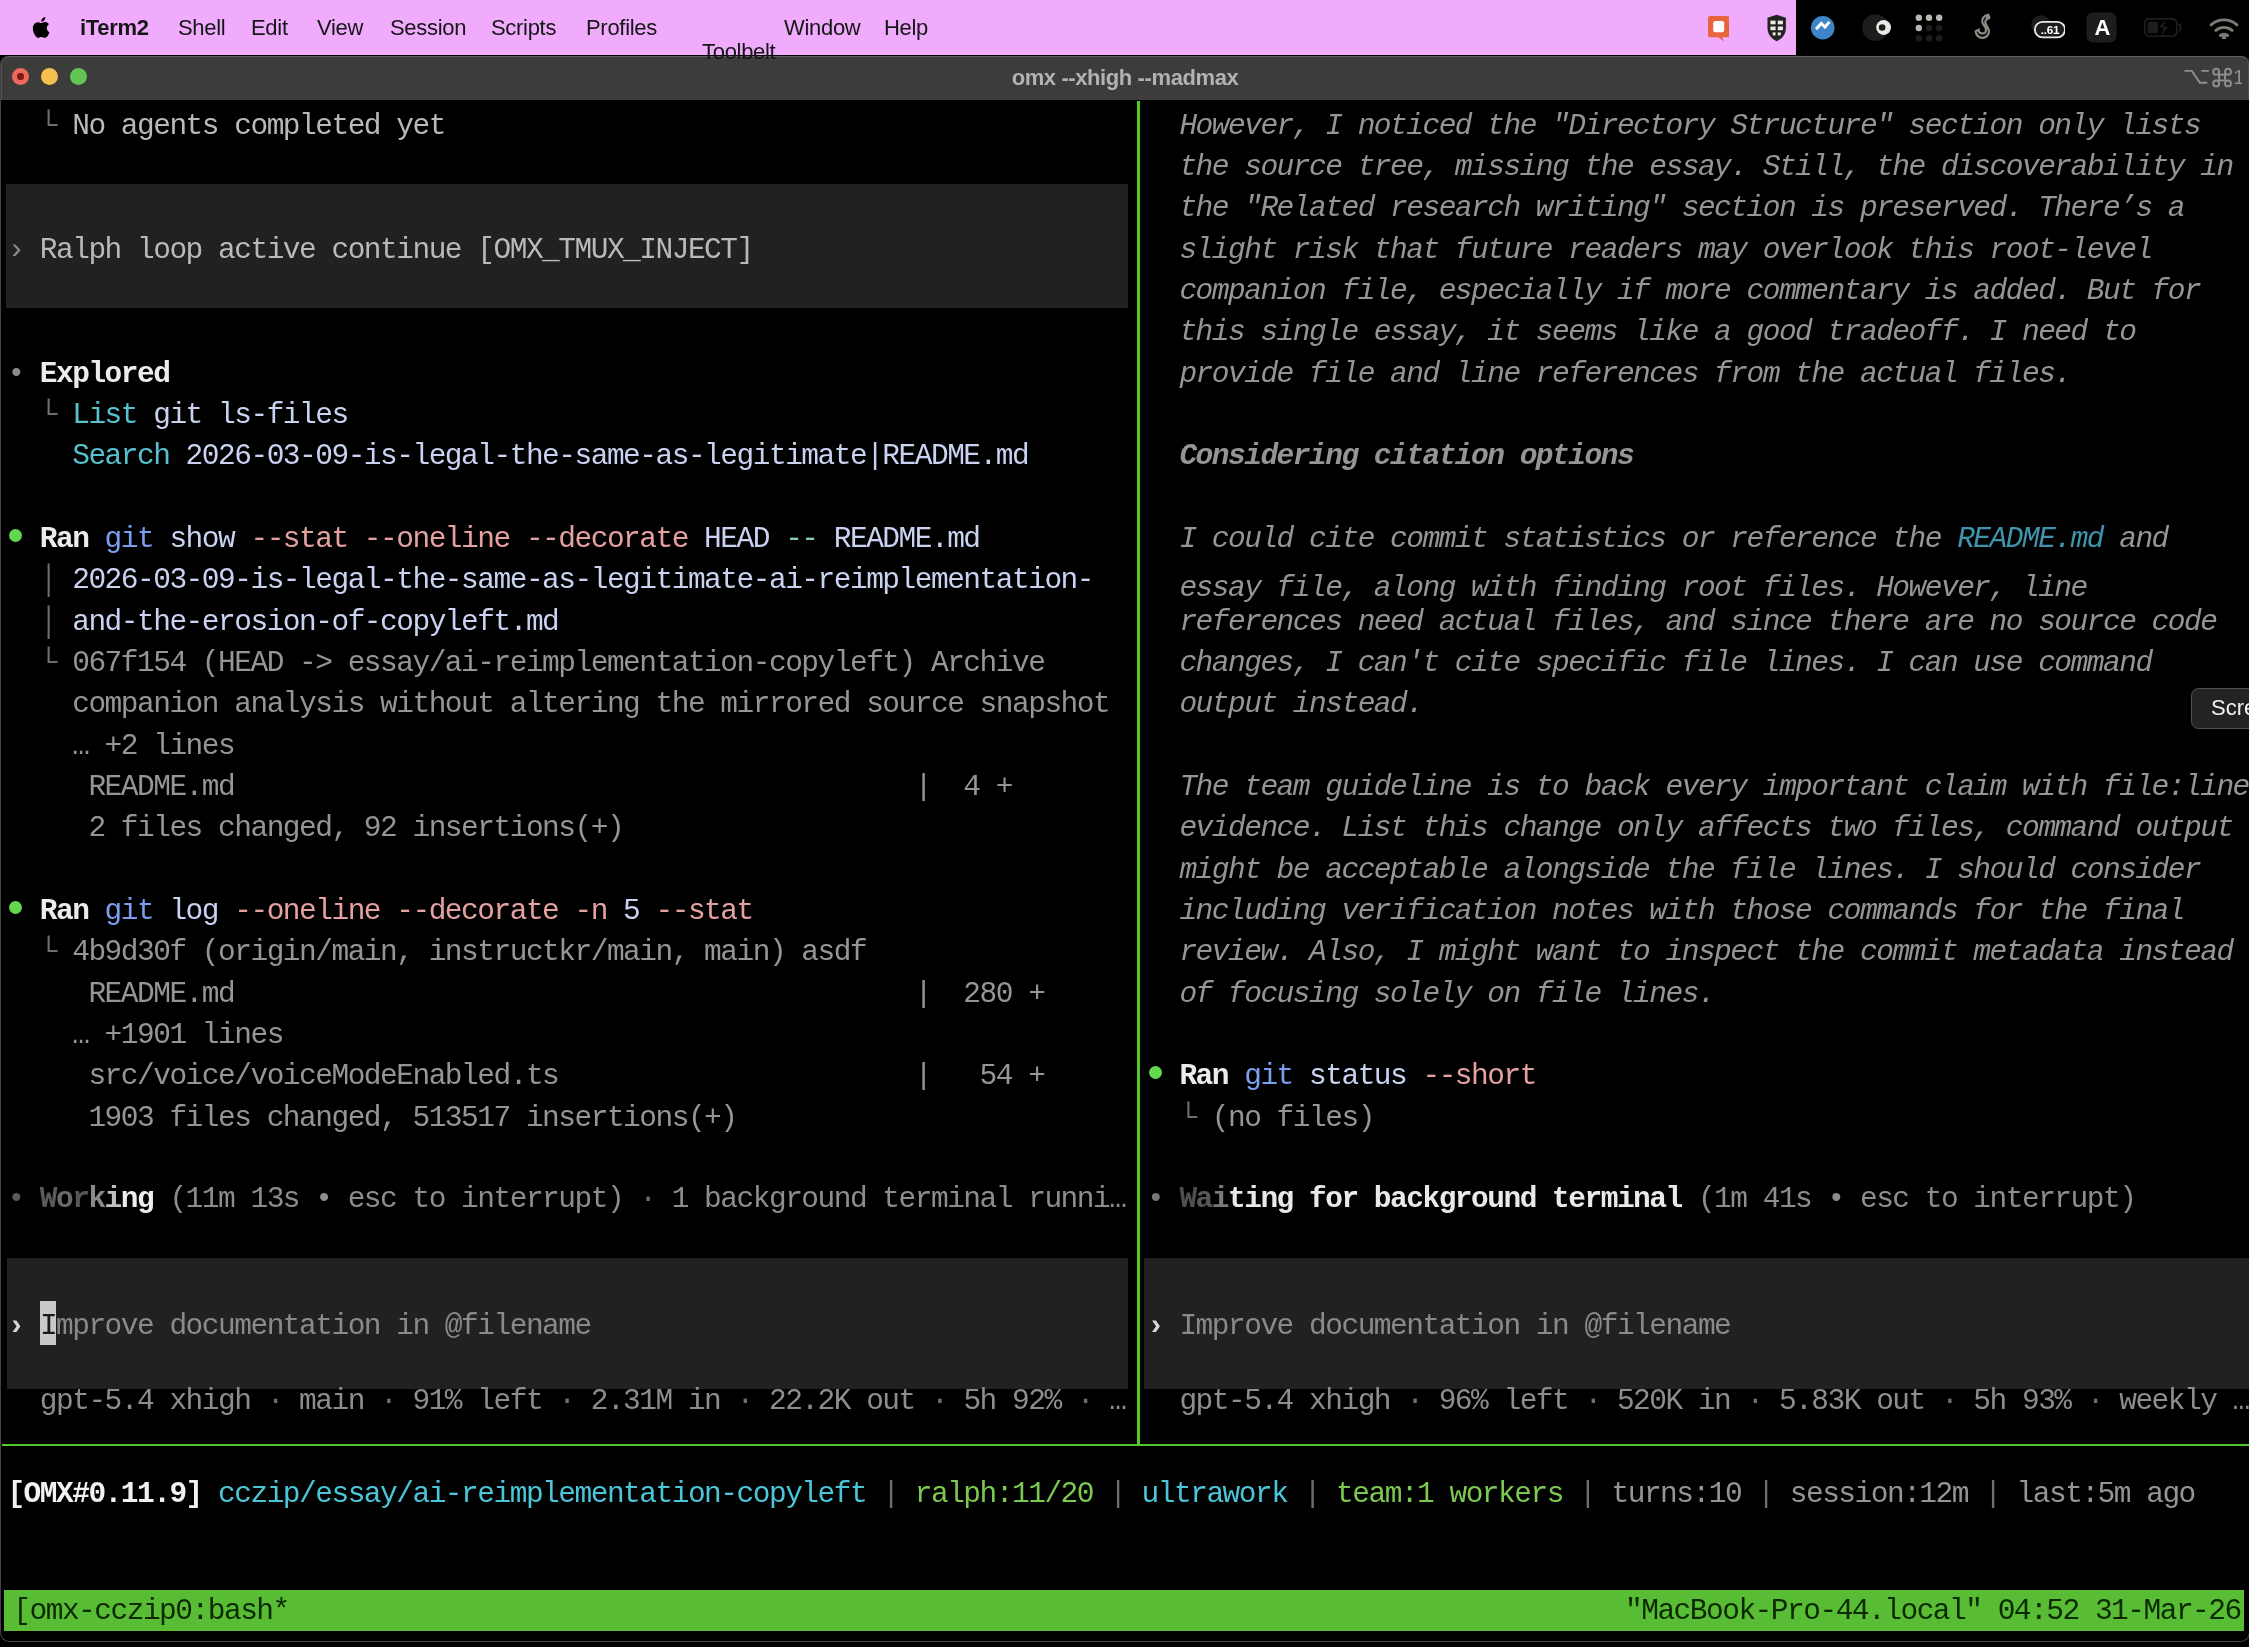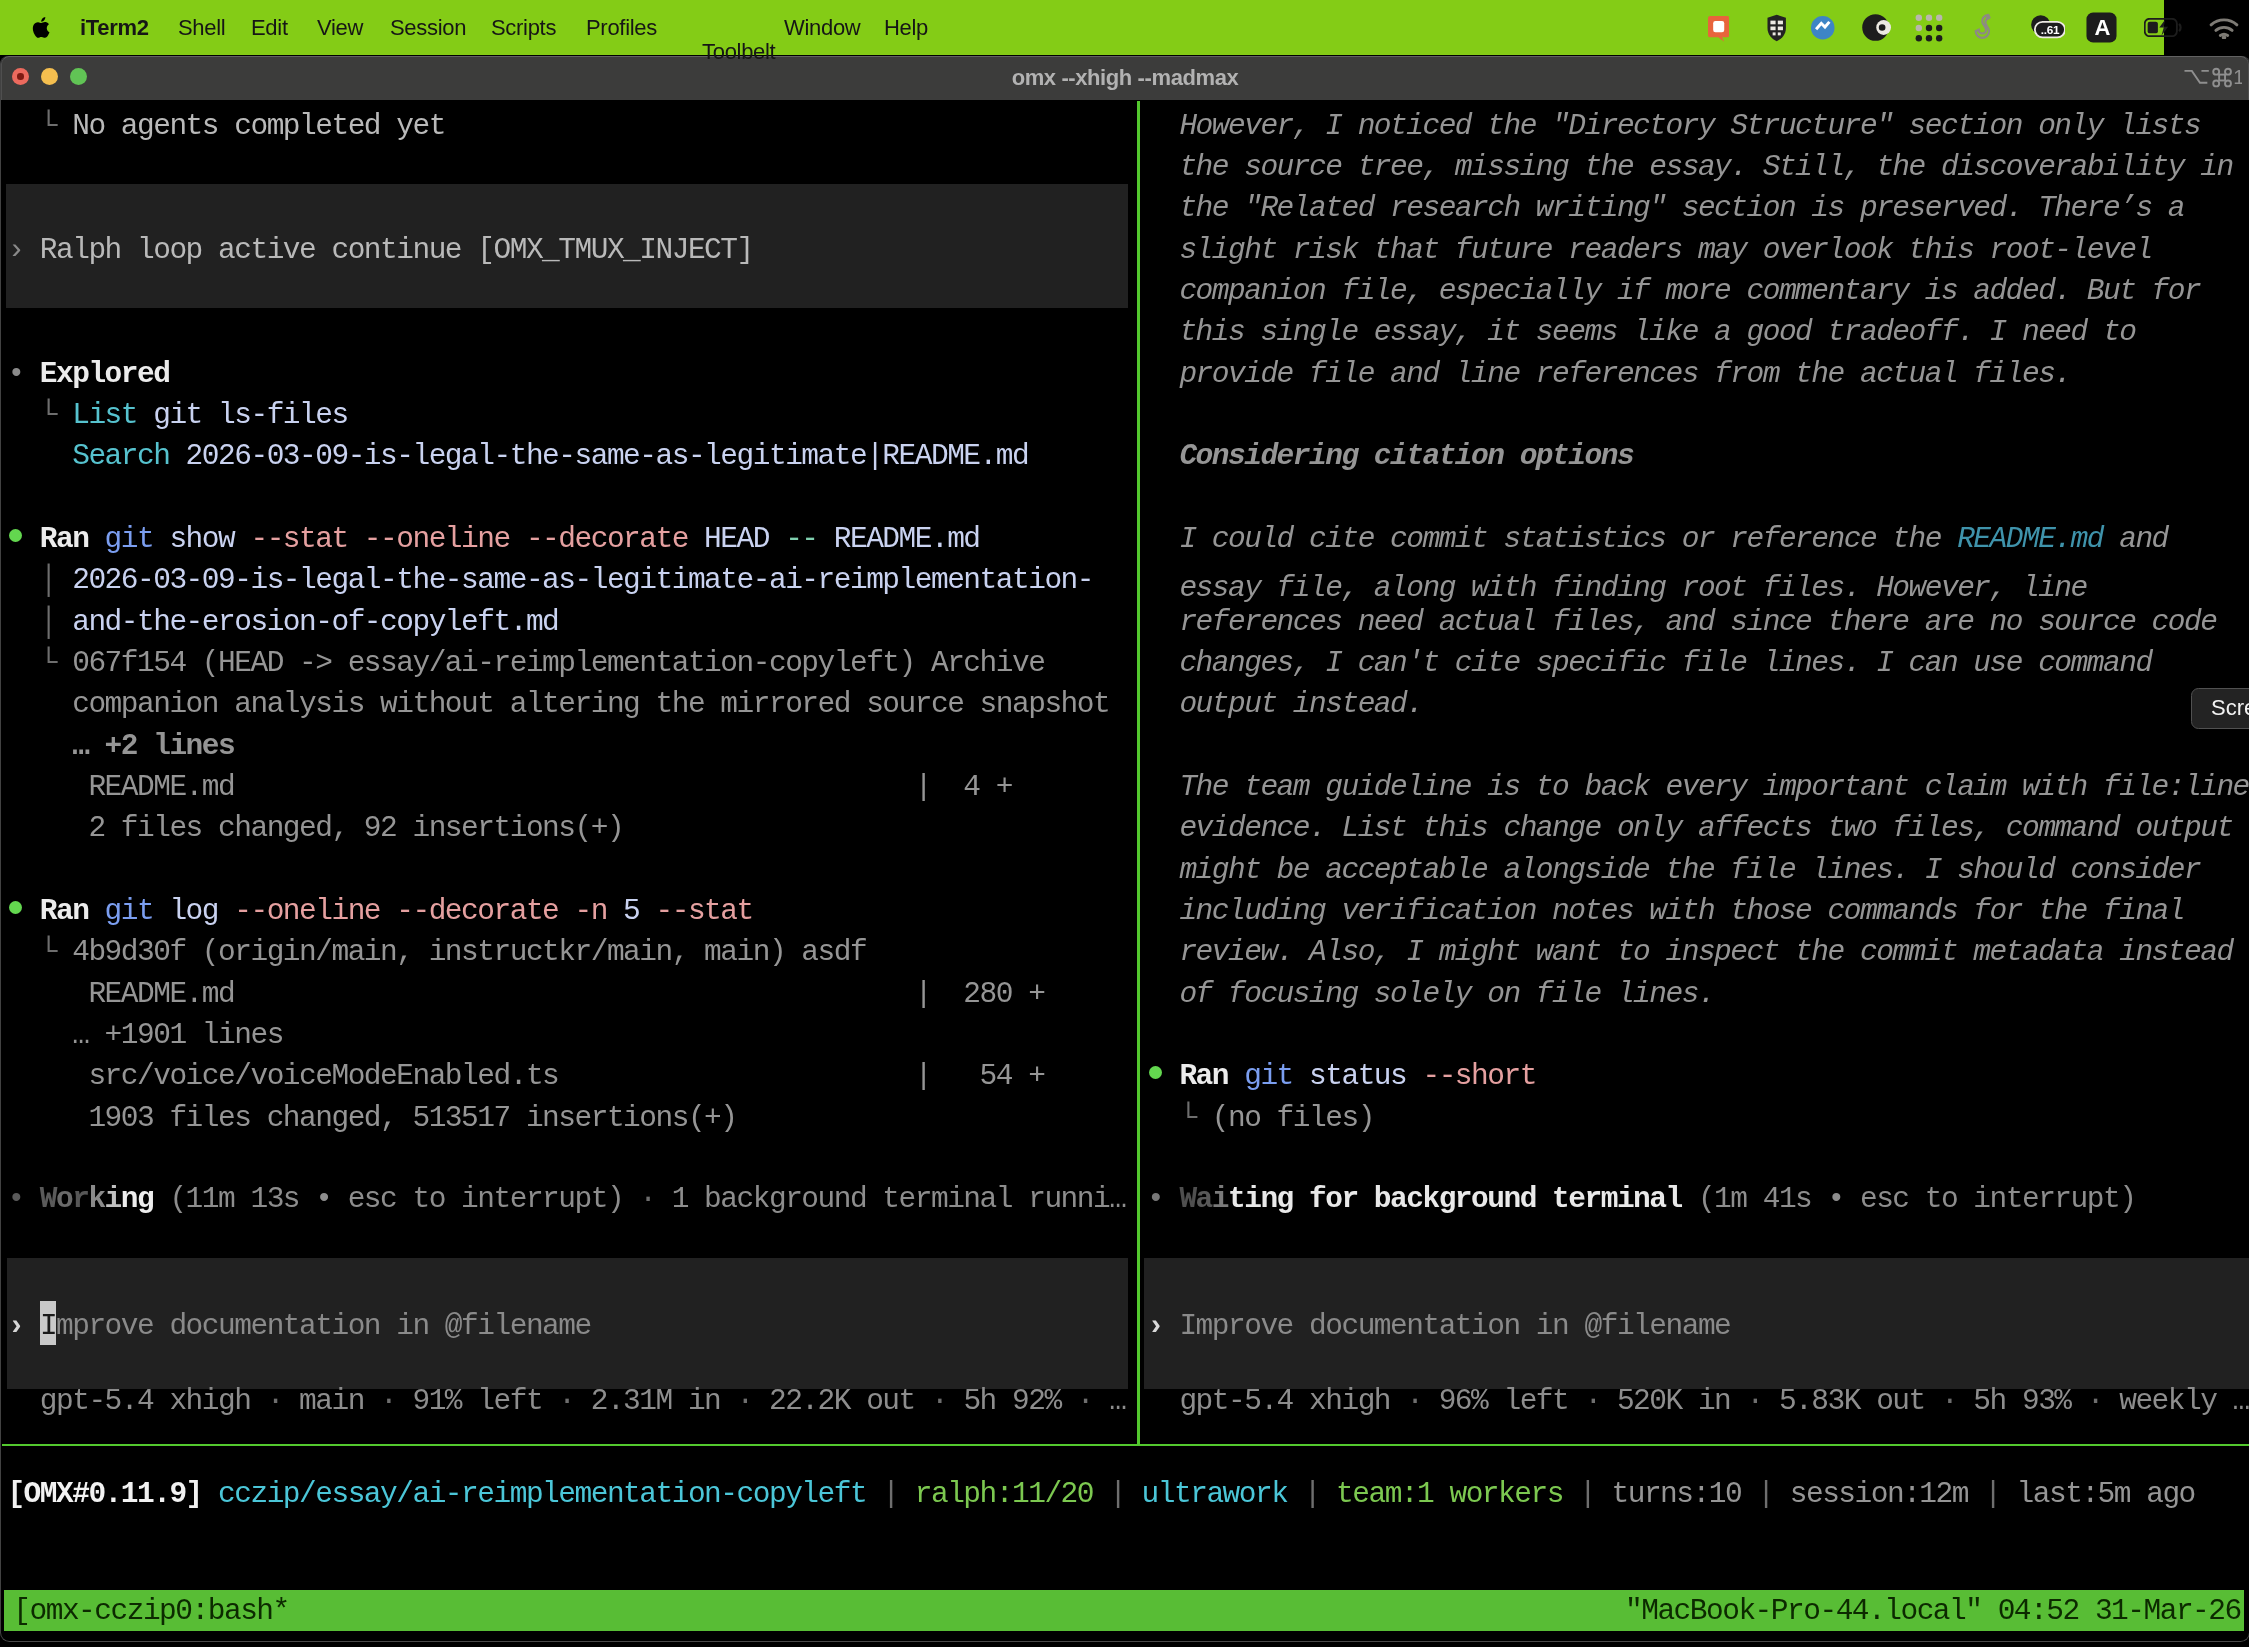--- a/index.html
+++ b/index.html
@@ -1,20 +1,20 @@
 <!DOCTYPE html>
 <html style="font-size:11.8px"><head><meta charset="utf-8"><style>
 * { margin:0; padding:0; box-sizing:border-box; }
 html,body { width:2250px; height:1648px; background:#000; overflow:hidden; position:relative;
   font-family:"Liberation Mono", monospace; }
 .t { position:absolute; z-index:3; white-space:pre; font-size:29.5px; line-height:29.5px;
   letter-spacing:-1.5px; font-family:"Liberation Mono", monospace; }
 .gb { z-index:6 !important; }
 .cur { position:absolute; width:16px; height:44px; background:#c9c9c9; z-index:2; }
-#menubar { position:absolute; left:0; top:0; width:2164px; height:55px; background:#84cc16; z-index:10; }
+#menubar { position:absolute; left:0; top:0; width:1796px; height:55px; background:#f0abfc; z-index:10; }
 .mi { position:absolute; top:0; height:55px; display:flex; align-items:center;
   font-family:"Liberation Sans", sans-serif; font-size:22px; color:#161616; letter-spacing:-0.3px; }
 #titlebar { position:absolute; left:0.7px; top:56px; width:2248px; height:44px; background:#3c3c3b;
   border-radius:8px 8px 0 0; border-top:0.7px solid #626262; border-left:0.7px solid #4f4f4f; border-right:0.7px solid #4f4f4f; z-index:5; }
 #titletext { position:absolute; top:57px; left:0; width:2250px; height:44px; text-align:center;
   font-family:"Liberation Sans", sans-serif; font-weight:bold; font-size:22px; letter-spacing:-0.4px; color:#b2b2b2; line-height:42px; z-index:6;}
 #winkeys { position:absolute; top:65px; left:2183px; z-index:7; }
 .tl { position:absolute; top:68px; width:17px; height:17px; border-radius:50%; z-index:7; }
 #win { position:absolute; left:0px; top:56px; width:2250px; height:1586px; background:#000;
   border-left:1.5px solid #424242; border-right:1.5px solid #424242; border-bottom:1.5px solid #4a4a4a;
@@ -165,21 +165,21 @@
 <div class="t" style="left:7.4px;top:236px;"><span style="color:#8a8a8a">› </span><span style="color:#b9b9b9">Ralph loop active continue [OMX_TMUX_INJECT]</span></div>
 <div class="t" style="left:7.4px;top:360px;"><span style="color:#8a8a8a">• </span><span style="color:#ececec;font-weight:bold">Explored</span></div>
 <div class="t" style="left:7.4px;top:401px;"><span style="color:#6e6e6e">  └ </span><span style="color:#56c2ce">List</span><span style="color:#c9d2f0"> git ls-files</span></div>
 <div class="t" style="left:7.4px;top:442px;"><span style="color:#56c2ce">    Search</span><span style="color:#c9d2f0"> 2026-03-09-is-legal-the-same-as-legitimate|README.md</span></div>
 <div style="position:absolute;z-index:3;left:9.2px;top:529px;width:13.3px;height:13.3px;border-radius:50%;background:#63d74f;"></div>
 <div class="t" style="left:7.4px;top:525px;"><span style="color:#68d54e">  </span><span style="color:#ececec;font-weight:bold">Ran</span><span style="color:#ececec"> </span><span style="color:#7b9ef0">git</span><span style="color:#c9d2f0"> show</span><span style="color:#e5a0a0"> --stat --oneline --decorate</span><span style="color:#c9d2f0"> HEAD</span><span style="color:#7fcfaf"> --</span><span style="color:#c9d2f0"> README.md</span></div>
 <div class="t" style="left:7.4px;top:566px;"><span style="color:#6e6e6e">  │ </span><span style="color:#c9d2f0">2026-03-09-is-legal-the-same-as-legitimate-ai-reimplementation-</span></div>
 <div class="t" style="left:7.4px;top:608px;"><span style="color:#6e6e6e">  │ </span><span style="color:#c9d2f0">and-the-erosion-of-copyleft.md</span></div>
 <div class="t" style="left:7.4px;top:649px;"><span style="color:#6e6e6e">  └ </span><span style="color:#959595">067f154 (HEAD -&gt; essay/ai-reimplementation-copyleft) Archive</span></div>
 <div class="t" style="left:7.4px;top:690px;"><span style="color:#959595">    companion analysis without altering the mirrored source snapshot</span></div>
-<div class="t" style="left:7.4px;top:732px;font-weight:bold;"><span style="color:#959595">    … +2 lines</span></div>
+<div class="t" style="left:7.4px;top:732px;"><span style="color:#959595">    … +2 lines</span></div>
 <div class="t" style="left:7.4px;top:773px;"><span style="color:#959595">     README.md                                          |  4 +</span></div>
 <div class="t" style="left:7.4px;top:814px;"><span style="color:#959595">     2 files changed, 92 insertions(+)</span></div>
 <div style="position:absolute;z-index:3;left:9.2px;top:901px;width:13.3px;height:13.3px;border-radius:50%;background:#63d74f;"></div>
 <div class="t" style="left:7.4px;top:897px;"><span style="color:#68d54e">  </span><span style="color:#ececec;font-weight:bold">Ran</span><span style="color:#ececec"> </span><span style="color:#7b9ef0">git</span><span style="color:#c9d2f0"> log</span><span style="color:#e5a0a0"> --oneline --decorate</span><span style="color:#e5a0a0"> -n</span><span style="color:#c9d2f0"> 5</span><span style="color:#e5a0a0"> --stat</span></div>
 <div class="t" style="left:7.4px;top:938px;"><span style="color:#6e6e6e">  └ </span><span style="color:#959595">4b9d30f (origin/main, instructkr/main, main) asdf</span></div>
 <div class="t" style="left:7.4px;top:980px;"><span style="color:#959595">     README.md                                          |  280 +</span></div>
 <div class="t" style="left:7.4px;top:1021px;"><span style="color:#959595">    … +1901 lines</span></div>
 <div class="t" style="left:7.4px;top:1062px;"><span style="color:#959595">     src/voice/voiceModeEnabled.ts                      |   54 +</span></div>
 <div class="t" style="left:7.4px;top:1104px;"><span style="color:#959595">     1903 files changed, 513517 insertions(+)</span></div>
 <div class="t" style="left:7.4px;top:1185px;"><span style="color:#5a5a5a">• </span><span style="color:#5a5a5a;font-weight:bold">W</span><span style="color:#6a6a6a;font-weight:bold">o</span><span style="color:#565656;font-weight:bold">r</span><span style="color:#8a8a8a;font-weight:bold">k</span><span style="color:#c0c0c0;font-weight:bold">i</span><span style="color:#ededed;font-weight:bold">ng</span><span style="color:#8d8d8d"> (11m 13s • esc to interrupt) </span><span style="color:#6e6e6e">· </span><span style="color:#8d8d8d">1 background terminal runni…</span></div>

